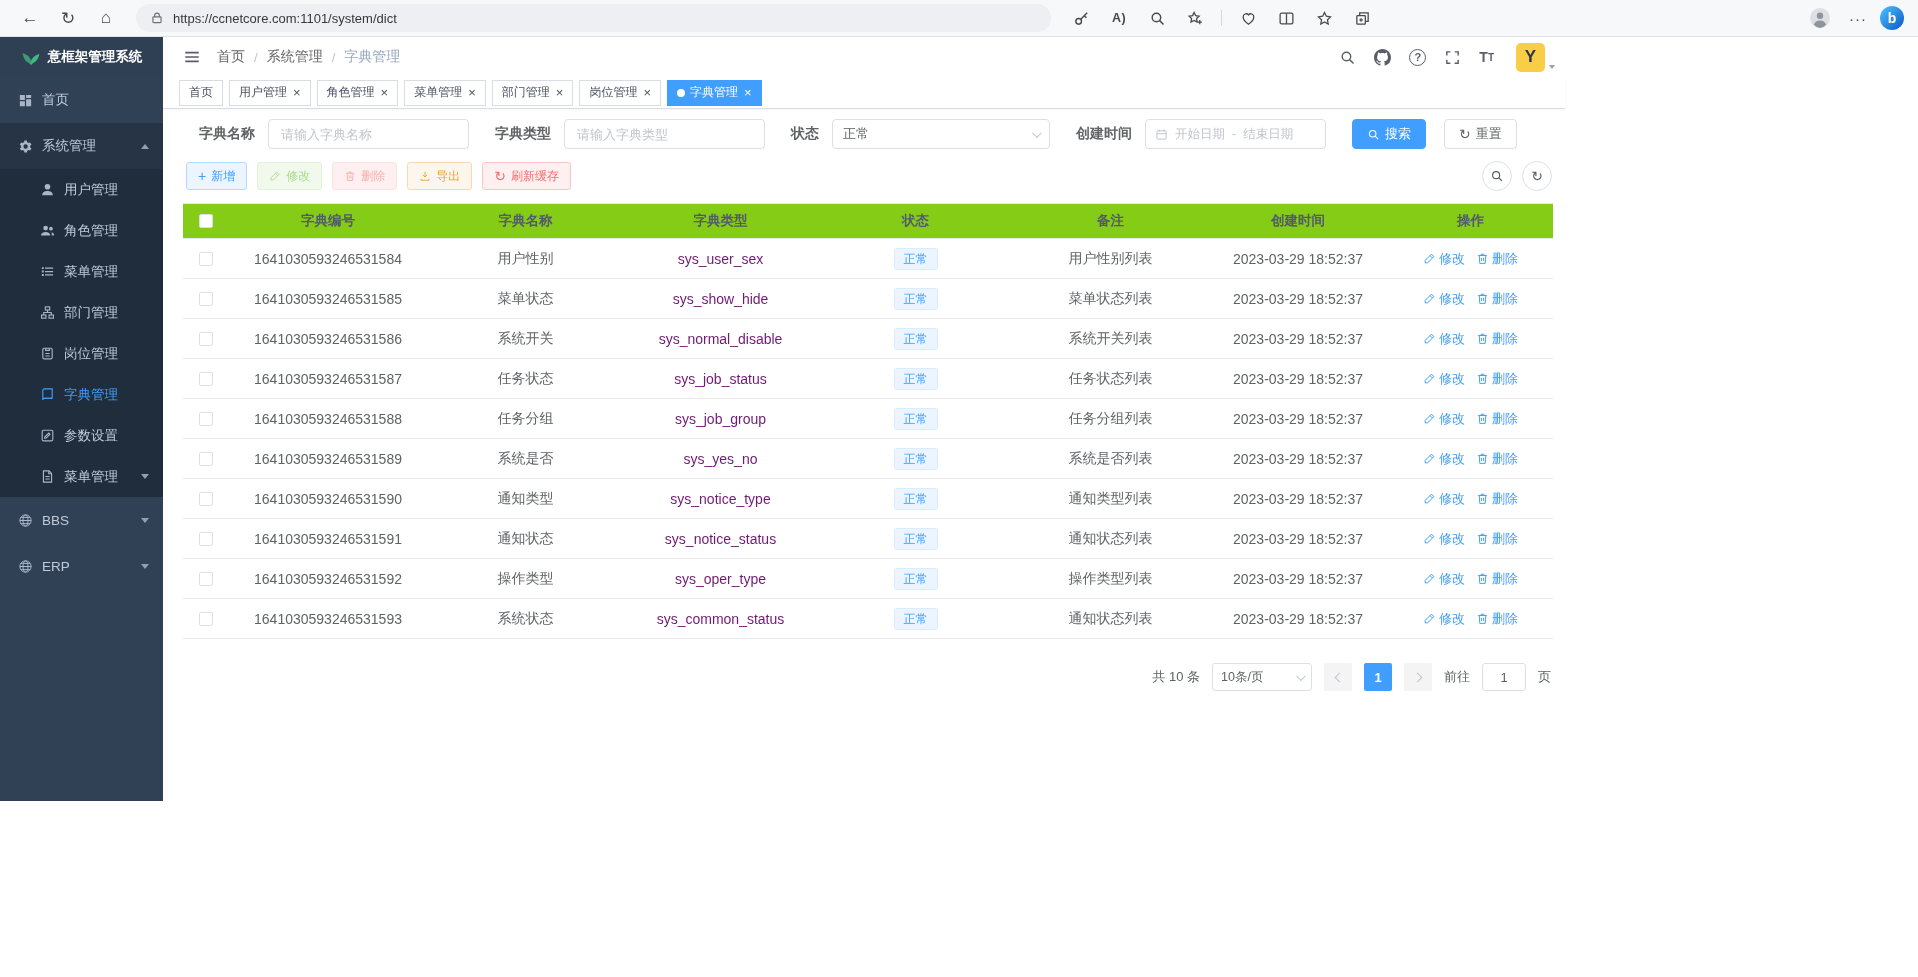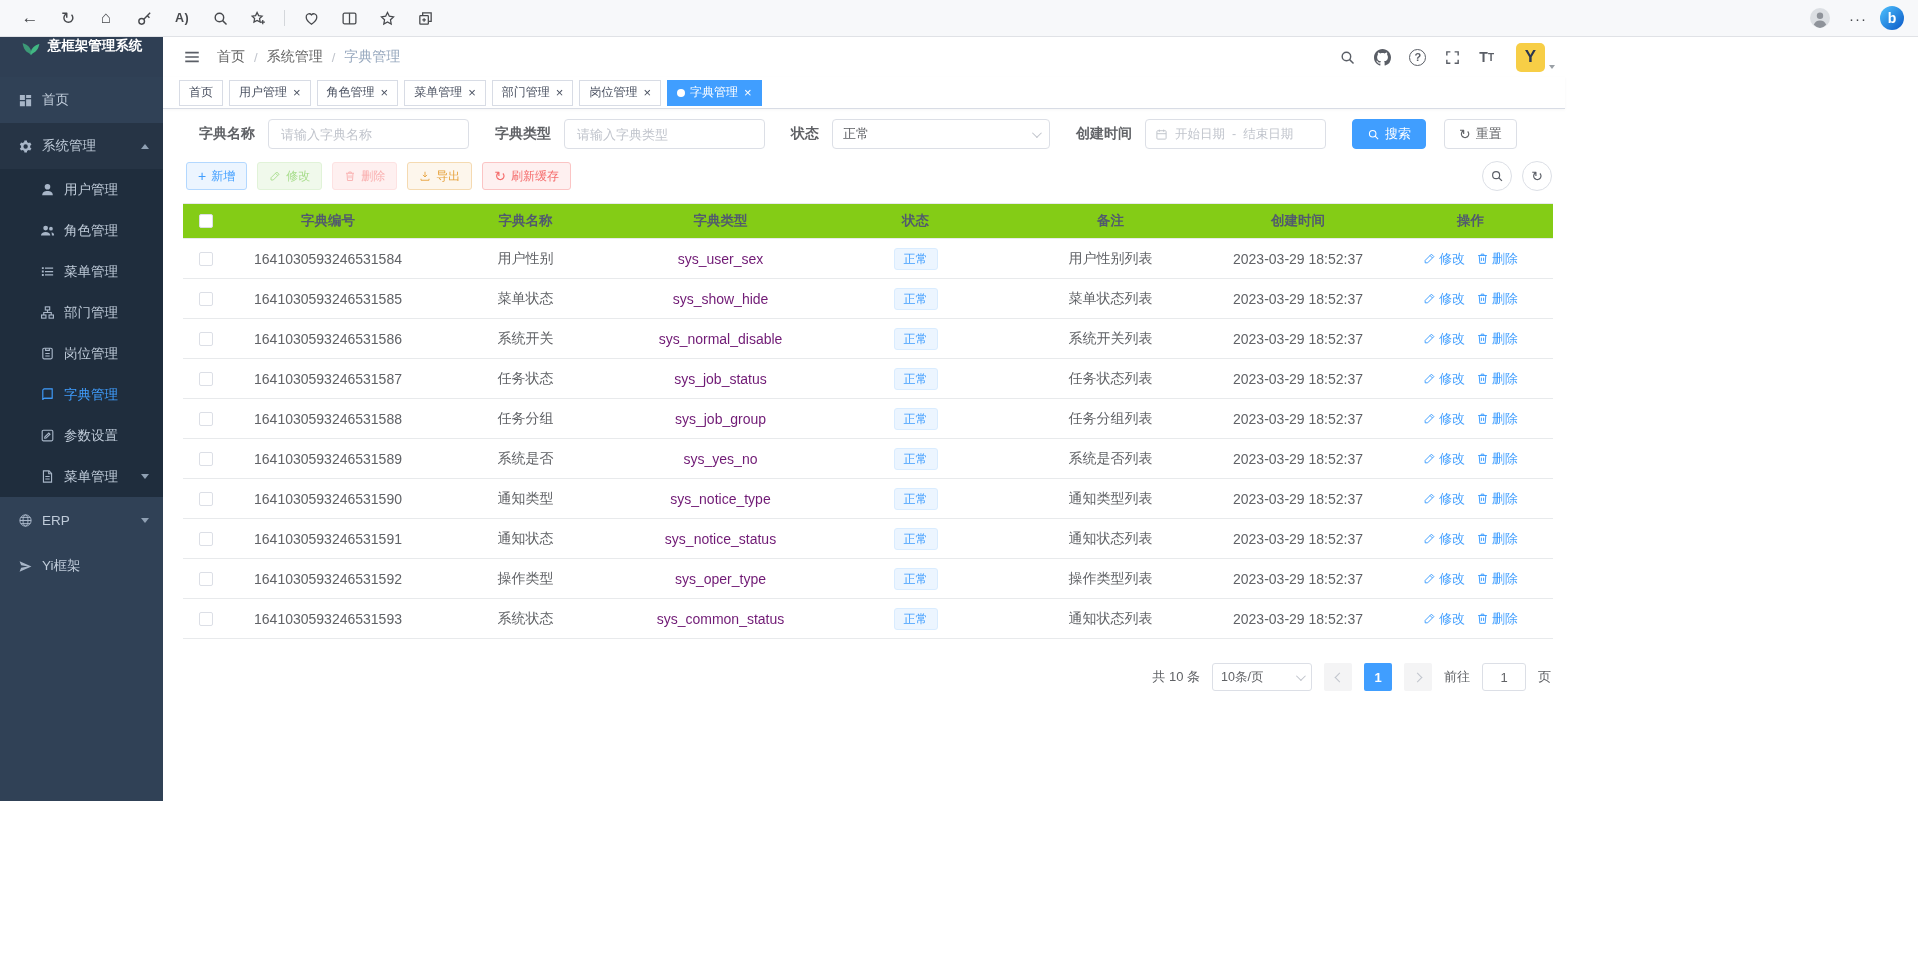--- a/index.html
+++ b/index.html
@@ -23,21 +23,21 @@
 .tt i{font-size:10px;font-weight:700;font-style:normal}
 .avatar-btn .ic{width:24px;height:24px}
 .copilot{width:24px;height:24px;border-radius:50%;background:linear-gradient(135deg,#4fc3ff,#0a57c6);color:#fff;font-weight:700;font-size:14px;display:flex;align-items:center;justify-content:center;flex:0 0 auto}
 .more-dots{font-size:15px;letter-spacing:1px;color:#47494d}
 
 
 .app{display:flex;width:1565px;height:764px;background:#fff}
 
 
 .sidebar{width:163px;flex:0 0 163px;background:#304156;display:flex;flex-direction:column}
-.logo{height:40px;display:flex;align-items:flex-start;justify-content:center;gap:7px;background:#2f3f54}
+.logo{height:40px;display:flex;align-items:center;justify-content:center;gap:7px;background:#2f3f54}
 .logo .ic{width:20px;height:20px}
 .logo-text{color:#fff;font-size:13.5px;font-weight:700}
 .mitem{height:46px;display:flex;align-items:center;padding:0 14px 0 18px;color:#bfcbd9;font-size:13.5px;position:relative}
 .micon{width:15px;height:15px;margin-right:9px;flex:0 0 auto;color:#a8b6c8}
 .micon .ic{width:15px;height:15px}
 .mitem.active-parent{background:#263445}
 .submenu{background:#1f2d3d}
 .sitem{height:41px;display:flex;align-items:center;padding:0 14px 0 40px;color:#bfcbd9;font-size:13.5px}
 .sitem.active{color:#409eff}
 .sitem.active .micon{color:#409eff}
@@ -246,20 +246,26 @@
   <symbol id="i-pencil" viewBox="0 0 24 24" fill="none" stroke="currentColor" stroke-width="1.8">
       <path d="M4 20h4.5L20 8.5 15.5 4 4 15.5z"></path>
       <path d="M13 6.5l4.5 4.5"></path>
     </symbol>
 </svg>
 
 <div class="chrome" data-interactable="false">
   <span class="cbtn" data-interactable="true">←</span>
   <span class="cbtn" data-interactable="true">↻</span>
   <span class="cbtn" data-interactable="true">⌂</span>
+  <div class="addressbar" data-interactable="true">
+    <svg class="ic" data-interactable="false">
+        <use href="#i-lock"></use>
+      </svg>
+    <span class="url" data-interactable="true">https://ccnetcore.com:1101/system/dict</span>
+  </div>
   <span class="cbtn" data-interactable="true">
       <svg class="ic">
         <use href="#i-key"></use>
       </svg>
     </span>
   <span class="cbtn readaloud" data-interactable="true">A)</span>
   <span class="cbtn" data-interactable="true">
       <svg class="ic">
         <use href="#i-search"></use>
       </svg>
@@ -393,30 +399,31 @@
           <span data-interactable="false">菜单管理</span>
           <span class="caret down" data-interactable="false"></span>
         </div>
       </div>
       <div class="mitem" data-interactable="true">
         <span class="micon" data-interactable="false">
             <svg class="ic">
               <use href="#i-globe"></use>
             </svg>
           </span>
-        <span data-interactable="false">ERP</span>
+        <span data-interactable="false">BBS</span>
         <span class="caret down" data-interactable="false"></span>
       </div>
       <div class="mitem" data-interactable="true">
         <span class="micon" data-interactable="false">
             <svg class="ic">
-              <use href="#i-plane"></use>
-            </svg>
-          </span>
-        <span data-interactable="false">Yi框架</span>
+              <use href="#i-globe"></use>
+            </svg>
+          </span>
+        <span data-interactable="false">ERP</span>
+        <span class="caret down" data-interactable="false"></span>
       </div>
     </nav>
   </aside>
 
   <div class="main" data-interactable="false">
 
     <div class="topbar" data-interactable="false">
       <span class="hamburger" data-interactable="true">
           <svg class="ic">
             <use href="#i-bars"></use>

